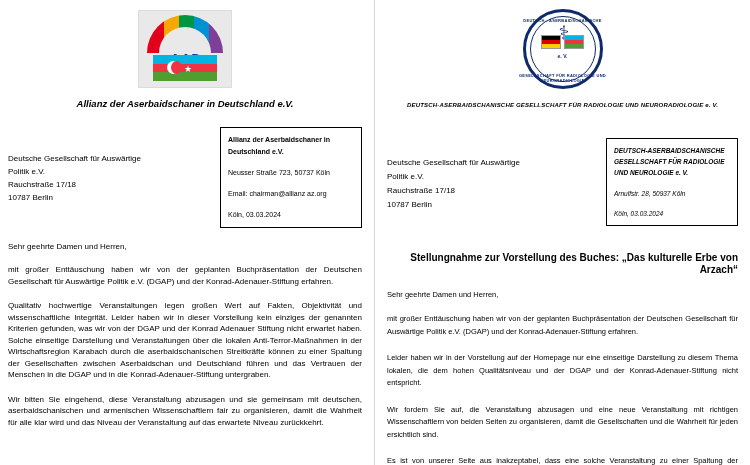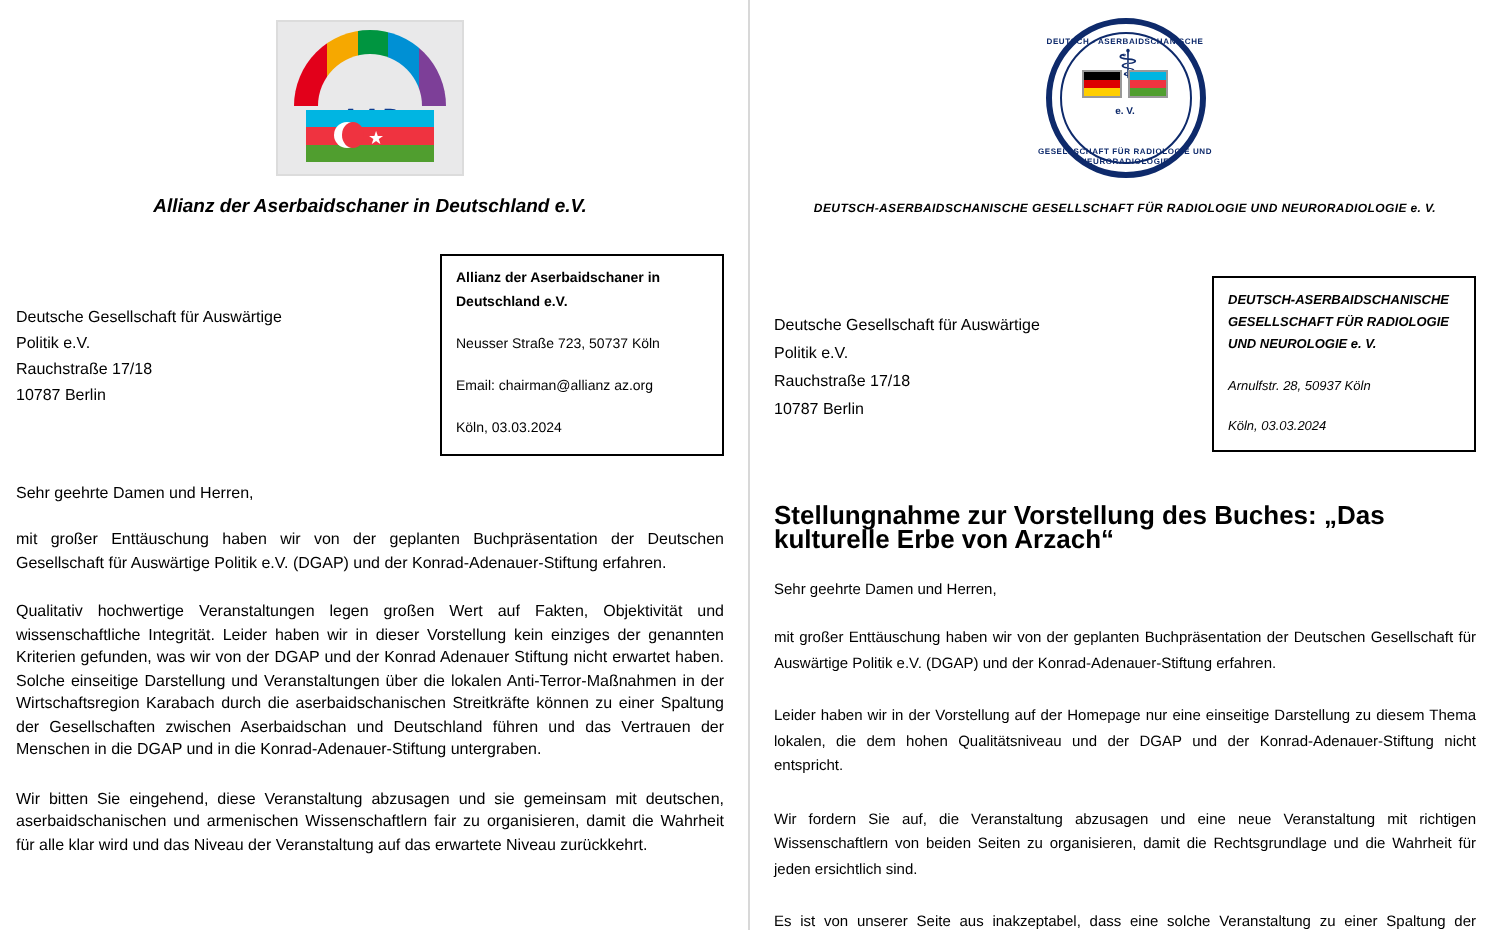--- a/index.html
+++ b/index.html
@@ -258,24 +258,25 @@
   }
   .sender-box-r .sb-line { margin-bottom: 9px; }
 
   .subject {
     font-size: 8px;
     font-weight: bold;
     line-height: 12px;
     margin: 22px 0 0 0;
   }
   .subject-r {
-    font-size: 13px;
+    font-size: 10px;
     font-weight: bold;
     line-height: 12px;
     margin: 26px 0 0 0;
+    text-align: right;
   }
   .salutation {
     font-size: 8px;
     margin: 14px 0 0 0;
   }
   .salutation-r {
     font-size: 7.5px;
     margin: 14px 0 0 0;
   }
   .para {
@@ -364,17 +365,17 @@
         <div class="sb-title">DEUTSCH-ASERBAIDSCHANISCHE GESELLSCHAFT FÜR RADIOLOGIE UND NEUROLOGIE e. V.</div>
         <div class="sb-line">Arnulfstr. 28, 50937 Köln</div>
         <div>Köln, 03.03.2024</div>
       </div>
     </div>
 
     <div class="subject-r">Stellungnahme zur Vorstellung des Buches: „Das kulturelle Erbe von Arzach“</div>
     <div class="salutation-r">Sehr geehrte Damen und Herren,</div>
     <div class="para-r">mit großer Enttäuschung haben wir von der geplanten Buchpräsentation der Deutschen Gesellschaft für Auswärtige Politik e.V. (DGAP) und der Konrad-Adenauer-Stiftung erfahren.</div>
     <div class="para-r">Leider haben wir in der Vorstellung auf der Homepage nur eine einseitige Darstellung zu diesem Thema lokalen, die dem hohen Qualitätsniveau und der DGAP und der Konrad-Adenauer-Stiftung nicht entspricht.</div>
-    <div class="para-r">Wir fordern Sie auf, die Veranstaltung abzusagen und eine neue Veranstaltung mit richtigen Wissenschaftlern von beiden Seiten zu organisieren, damit die Rechtsgrundlage und die Wahrheit für jeden ersichtlich sind.</div>
+    <div class="para-r">Wir fordern Sie auf, die Veranstaltung abzusagen und eine neue Veranstaltung mit richtigen Wissenschaftlern von beiden Seiten zu organisieren, damit die Gesellschaften und die Wahrheit für jeden ersichtlich sind.</div>
     <div class="para-r">Es ist von unserer Seite aus inakzeptabel, dass eine solche Veranstaltung zu einer Spaltung der Gesellschaften zwischen Aserbaidschan und Deutschland führt. Bitte nehmen Sie zur Kenntnis, dass das Vertrauen der Aserbaidschaner in die DGAP und die Konrad-Adenauer-Stiftung durch solche Veranstaltungen untergraben wird.</div>
   </div>
 
 </div>
 
 </body></html>

